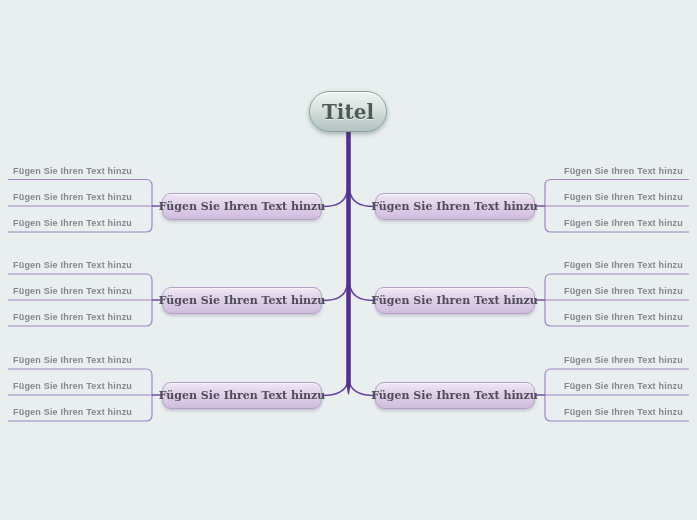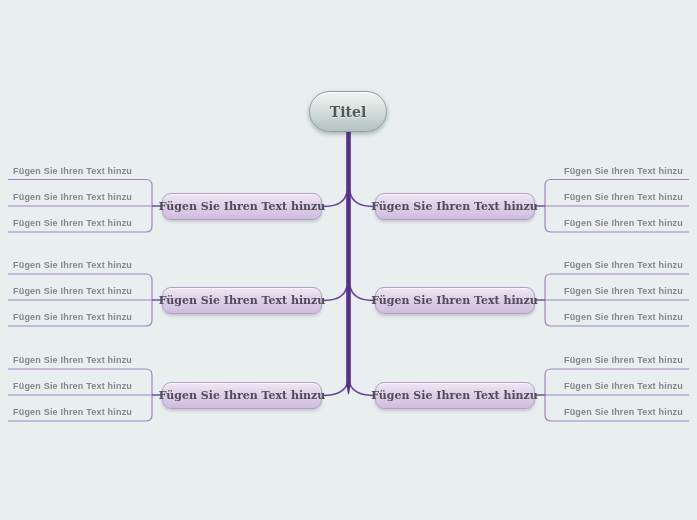--- a/index.html
+++ b/index.html
@@ -17,21 +17,21 @@
     border-radius:21px;
     background:linear-gradient(180deg,#eff4f2 0%,#dde6e4 35%,#c3d0cd 75%,#b4c3c0 100%);
     border:1px solid #87a19e;
     box-shadow:0 2px 4px rgba(40,60,60,.35), inset 0 1px 0 rgba(255,255,255,.6);
     display:flex;align-items:center;justify-content:center;
     box-sizing:border-box;
     cursor:pointer;
   }
   .root-node span{
     font-family:"DejaVu Serif","Liberation Serif",serif;
-    font-weight:bold;font-size:14px;color:#4e5a58;
+    font-weight:bold;font-size:20px;color:#4e5a58;
     text-shadow:0 1px 0 rgba(255,255,255,.5);
   }
 
   .branch-node{
     position:absolute;width:160px;height:27px;
     border-radius:9px;
     background:linear-gradient(180deg,#efe8f5 0%,#e0d2ea 40%,#d6c4e3 80%,#cfbcdd 100%);
     border:1px solid #b39fc8;
     box-shadow:0 2px 3px rgba(100,80,130,.25), inset 0 1px 0 rgba(255,255,255,.55);
     display:flex;align-items:center;justify-content:center;

